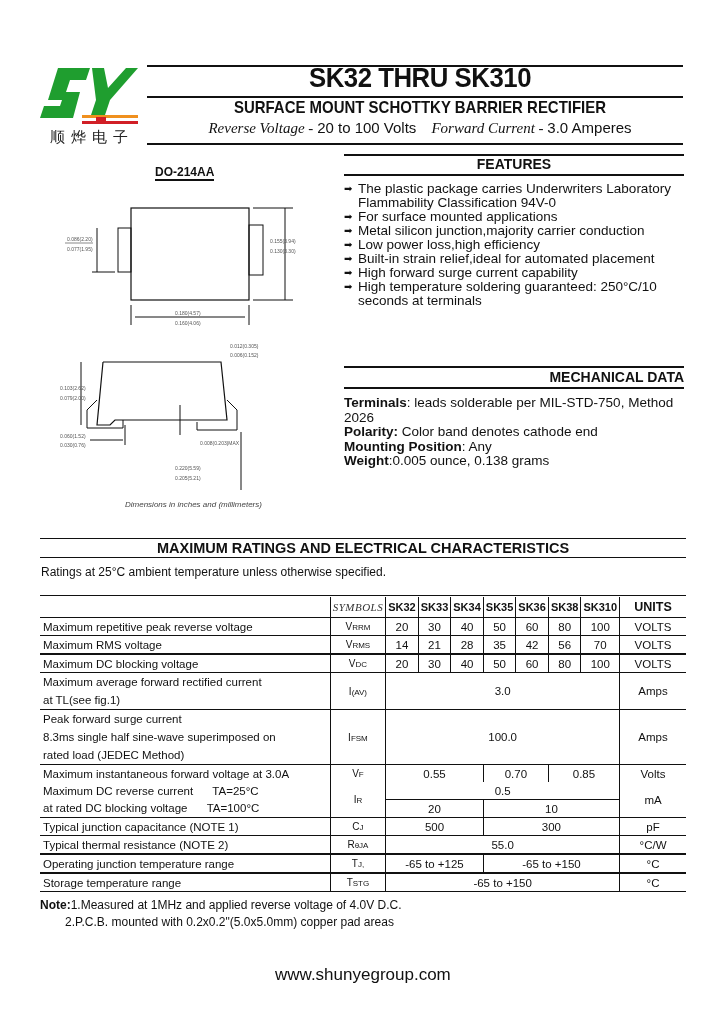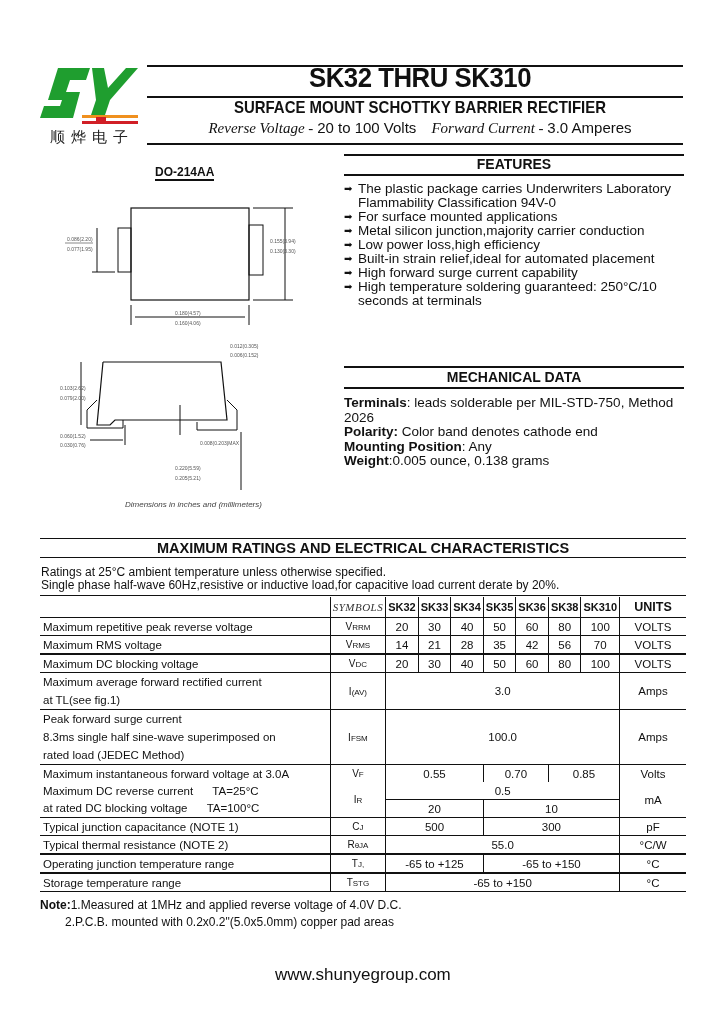--- a/index.html
+++ b/index.html
@@ -108,35 +108,34 @@
   <li><span class="bullet">➡</span><span>The plastic package carries Underwriters Laboratory Flammability Classification 94V-0</span></li>
   <li><span class="bullet">➡</span><span>For surface mounted applications</span></li>
   <li><span class="bullet">➡</span><span>Metal silicon junction,majority carrier conduction</span></li>
   <li><span class="bullet">➡</span><span>Low power loss,high efficiency</span></li>
   <li><span class="bullet">➡</span><span>Built-in strain relief,ideal for automated placement</span></li>
   <li><span class="bullet">➡</span><span>High forward surge current capability</span></li>
   <li><span class="bullet">➡</span><span>High temperature soldering guaranteed: 250°C/10 seconds at terminals</span></li>
 </ul>
 
 <div class="hr" style="left:344px;top:366px;width:340px;height:2px;"></div>
-<div class="sec-head" style="left:344px;top:369px;width:340px;">MECHANICAL DATA</div>
+<div class="sec-head" style="left:344px;top:369px;width:340px;text-align:right;">MECHANICAL DATA</div>
 <div class="hr" style="left:344px;top:387px;width:340px;height:2px;"></div>
 <div class="abs mech">
   <div><b>Terminals</b><span>: leads solderable per MIL-STD-750, Method 2026</span></div>
   <div><b>Polarity:</b><span> Color band denotes cathode end</span></div>
   <div><b>Mounting Position</b><span>: Any</span></div>
   <div><b>Weight</b><span>:0.005 ounce, 0.138 grams</span></div>
 </div>
 
 <div class="hr" style="left:40px;top:538px;width:646px;height:1px;"></div>
 <div class="sec-head" style="left:40px;top:540px;width:646px;font-size:14.5px;">MAXIMUM RATINGS AND ELECTRICAL CHARACTERISTICS</div>
 <div class="hr" style="left:40px;top:557px;width:646px;height:1px;"></div>
 <div class="abs notes-intro">
   <div>Ratings at 25°C ambient temperature unless otherwise specified.</div>
-  <div>Single phase half-wave 60Hz,resistive or inductive load,for capacitive load current derate by 20%.</div>
 </div>
 <div class="hr" style="left:40px;top:595px;width:646px;height:1px;"></div>
 
 <table class="spec">
   <tbody>
       <tr class="hdr">
     <td class="lbl" style="border-bottom:1px solid #111;"></td>
     <td class="sym"><span class="sym-hdr">SYMBOLS</span></td>
     <td class="v">SK32</td>
     <td class="v">SK33</td>

